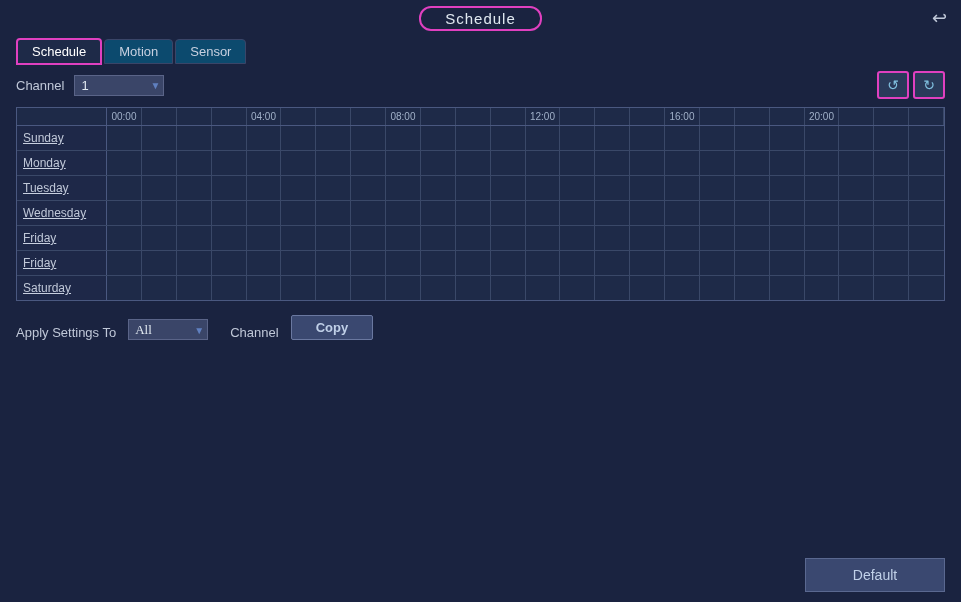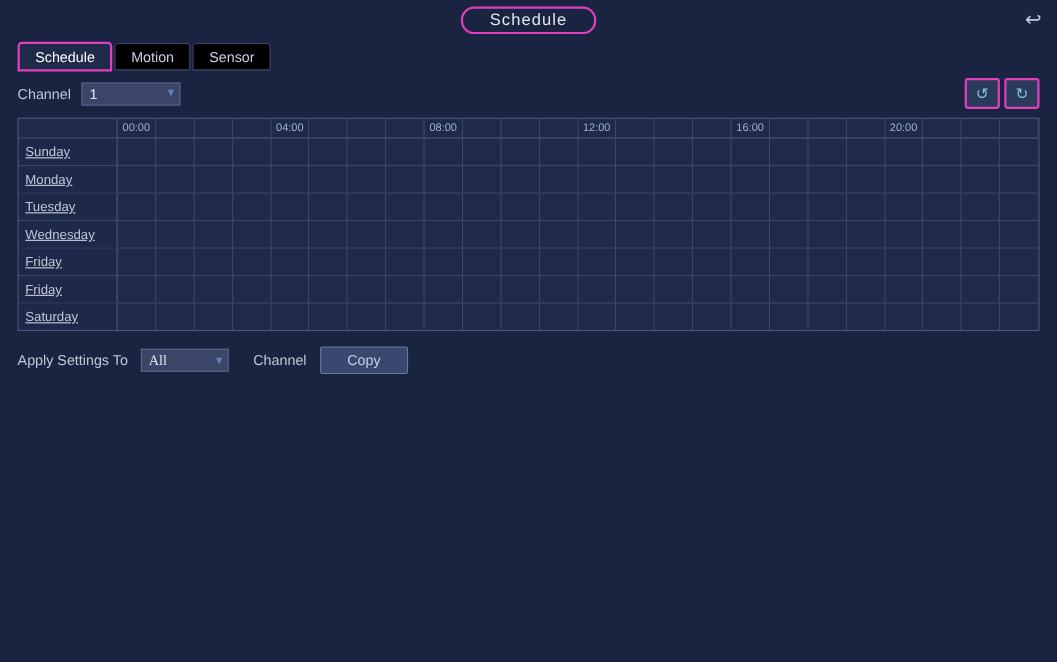--- a/index.html
+++ b/index.html
@@ -57,21 +57,21 @@
       align-items: center;
       margin-bottom: 6px;
       margin-top: 2px;
     }
 
     .tab {
       padding: 4px 14px;
       font-size: 13px;
       cursor: pointer;
       color: #c8d0e0;
-      background: #000000;
+      background: #0c4a6e;
       border: 1px solid #3a4568;
       border-radius: 4px 4px 0 0;
       margin-right: 2px;
     }
 
     .tab.active {
       background: #1e2a48;
       border: 2px solid #e040c0;
       color: #ffffff;
     }
@@ -194,21 +194,21 @@
       height: 24px;
       cursor: pointer;
     }
 
     .time-slot:last-child {
       border-right: none;
     }
 
     .apply-row {
       display: flex;
-      align-items: center;
+      align-items: flex-end;
       gap: 12px;
       margin-top: 14px;
     }
 
     .apply-label {
       font-size: 13px;
       color: #c0c8d8;
     }
 
     .apply-select {
@@ -231,20 +231,21 @@
     }
 
     .copy-btn {
       background: #3a4870;
       border: 1px solid #6a78a0;
       color: #c0d0e8;
       font-size: 13px;
       padding: 4px 24px;
       cursor: pointer;
       border-radius: 2px;
+      font-weight: bold;
     }
 
     .footer {
       display: flex;
       justify-content: flex-end;
       align-items: center;
       padding: 10px 16px;
       gap: 0;
       margin-top: auto;
     }
@@ -527,13 +528,14 @@
         <option>3</option>
         <option>4</option>
       </select>
     </div>
     <span class="channel-label2">Channel</span>
     <button class="copy-btn">Copy</button>
   </div>
 </div>
 
 <div class="footer">
+  <button class="footer-btn">Default</button>
 </div>
 
 </body></html>

